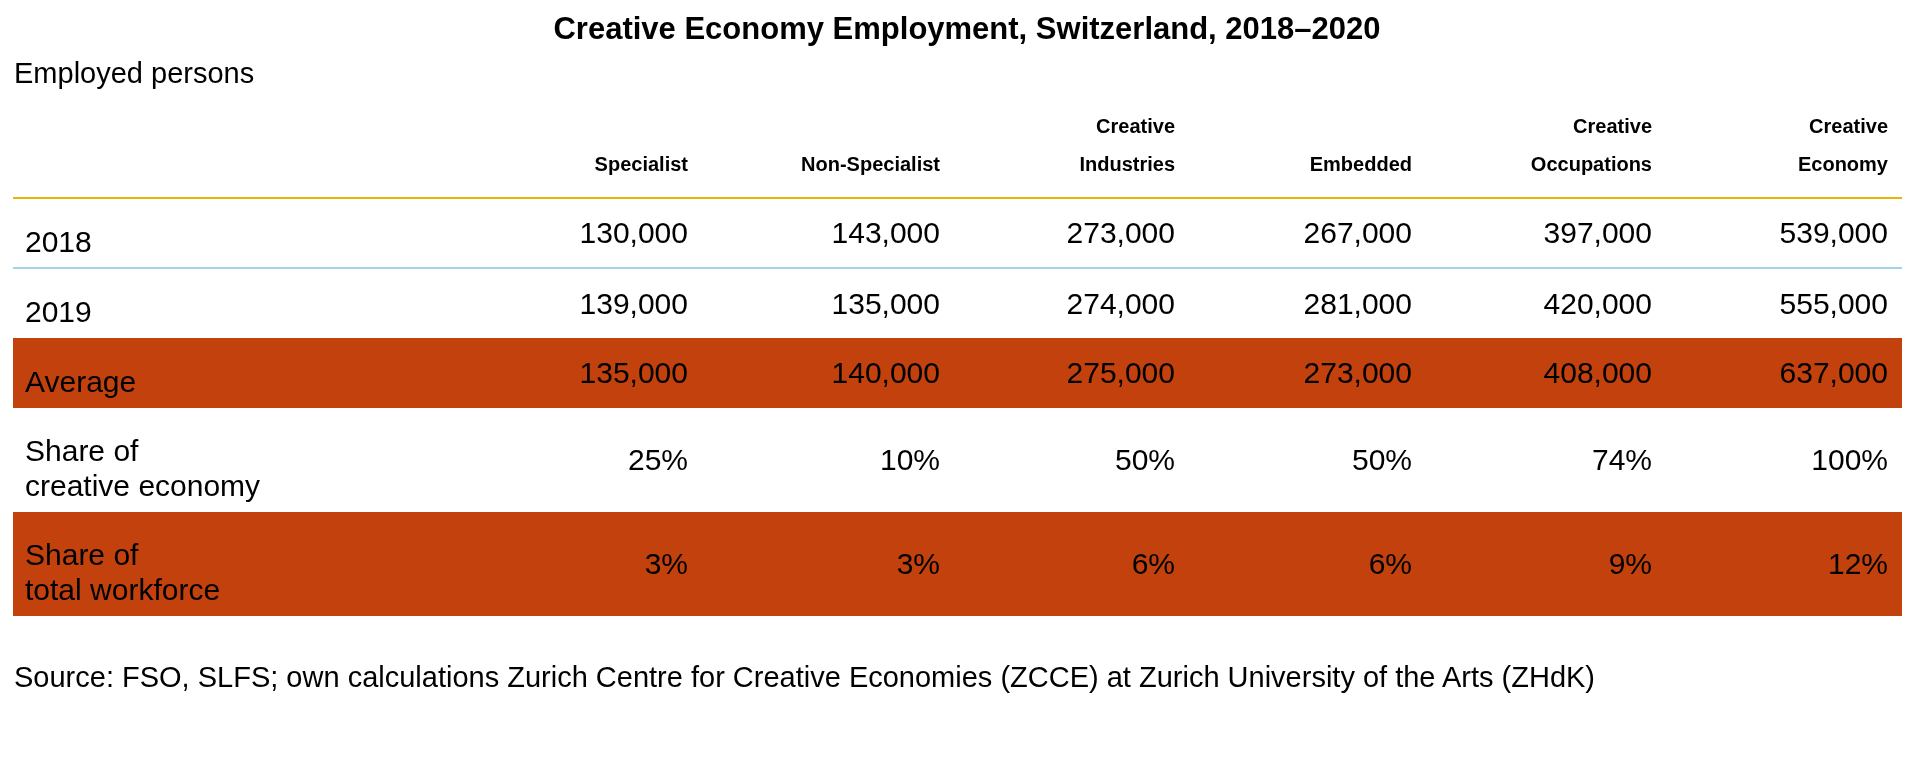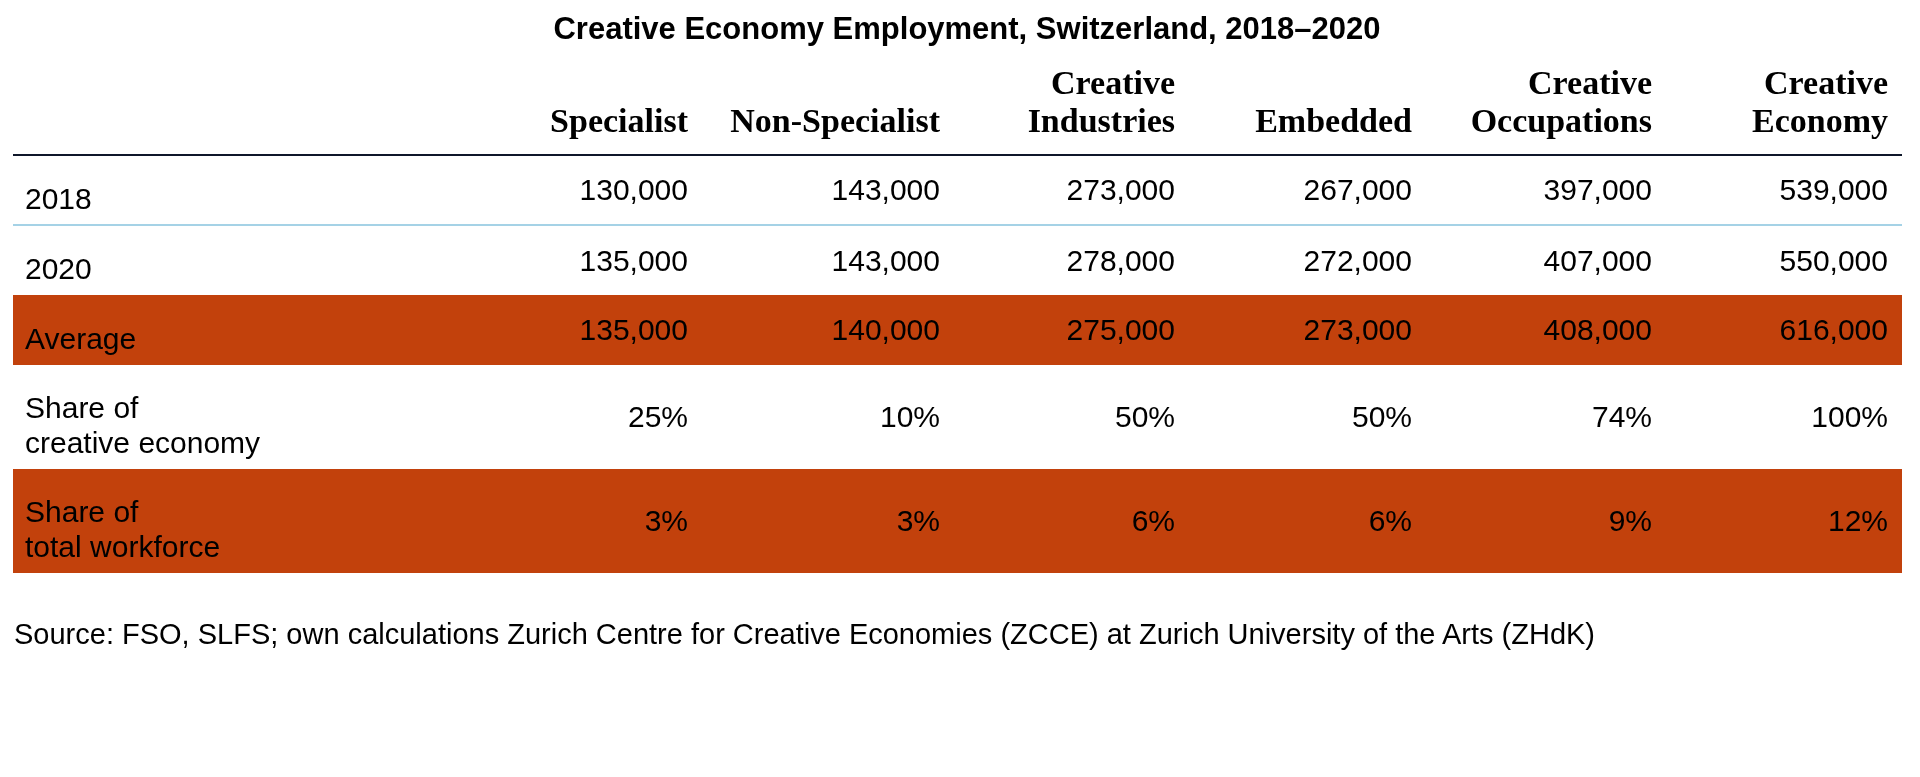--- a/index.html
+++ b/index.html
@@ -23,23 +23,22 @@
   col.c1{width:249px;}
   col.c2{width:252px;}
   col.c3{width:235px;}
   col.c4{width:237px;}
   col.c5{width:240px;}
   col.c6{width:236px;}
   thead th{
     height:107px;box-sizing:border-box;
     vertical-align:bottom;text-align:right;
     padding:0 14px 14px 0;
-    font-size:34px;font-weight:bold;line-height:38px;
-    border-bottom:2px solid #0f172a;
-    font-family:Liberation Serif, serif;
+    font-size:20px;font-weight:bold;line-height:38px;
+    border-bottom:2px solid #eab308;
   }
   thead th.rowlabel{text-align:left;padding-left:12px;}
   .hl{display:block;}
   tbody tr.r{height:70px;}
   tbody tr.tall{height:104px;}
   tbody th.rowlabel{
     font-weight:normal;text-align:left;vertical-align:middle;
     padding:16px 0 0 12px;font-size:30px;
   }
   tbody td{
@@ -52,20 +51,21 @@
   .source{
     margin:44px 16px 0 14px;font-size:29px;line-height:34px;
   }
 </style>
 </head>
 <body>
 
 <div class="page">
 
   <h1 class="title">Creative Economy Employment, Switzerland, 2018–2020</h1>
+  <div class="subtitle">Employed persons</div>
 
   <table class="emp">
     <colgroup>
       <col class="c-label">
         <col class="c1">
         <col class="c2">
         <col class="c3">
         <col class="c4">
         <col class="c5">
         <col class="c6">
@@ -107,41 +107,41 @@
           </th>
         <td>130,000</td>
         <td>143,000</td>
         <td>273,000</td>
         <td>267,000</td>
         <td>397,000</td>
         <td>539,000</td>
       </tr>
       <tr class="r lined">
         <th class="rowlabel">
-            <span class="ln">2020</span>
+            <span class="ln">2019</span>
             <span class="ln"></span>
           </th>
+        <td>139,000</td>
         <td>135,000</td>
-        <td>143,000</td>
-        <td>278,000</td>
-        <td>272,000</td>
-        <td>407,000</td>
-        <td>550,000</td>
+        <td>274,000</td>
+        <td>281,000</td>
+        <td>420,000</td>
+        <td>555,000</td>
       </tr>
       <tr class="r blue">
         <th class="rowlabel">
             <span class="ln">Average</span>
             <span class="ln"></span>
           </th>
         <td>135,000</td>
         <td>140,000</td>
         <td>275,000</td>
         <td>273,000</td>
         <td>408,000</td>
-        <td>616,000</td>
+        <td>637,000</td>
       </tr>
       <tr class="tall">
         <th class="rowlabel">
             <span class="ln">Share of</span>
             <span class="ln">creative economy</span>
           </th>
         <td>25%</td>
         <td>10%</td>
         <td>50%</td>
         <td>50%</td>

